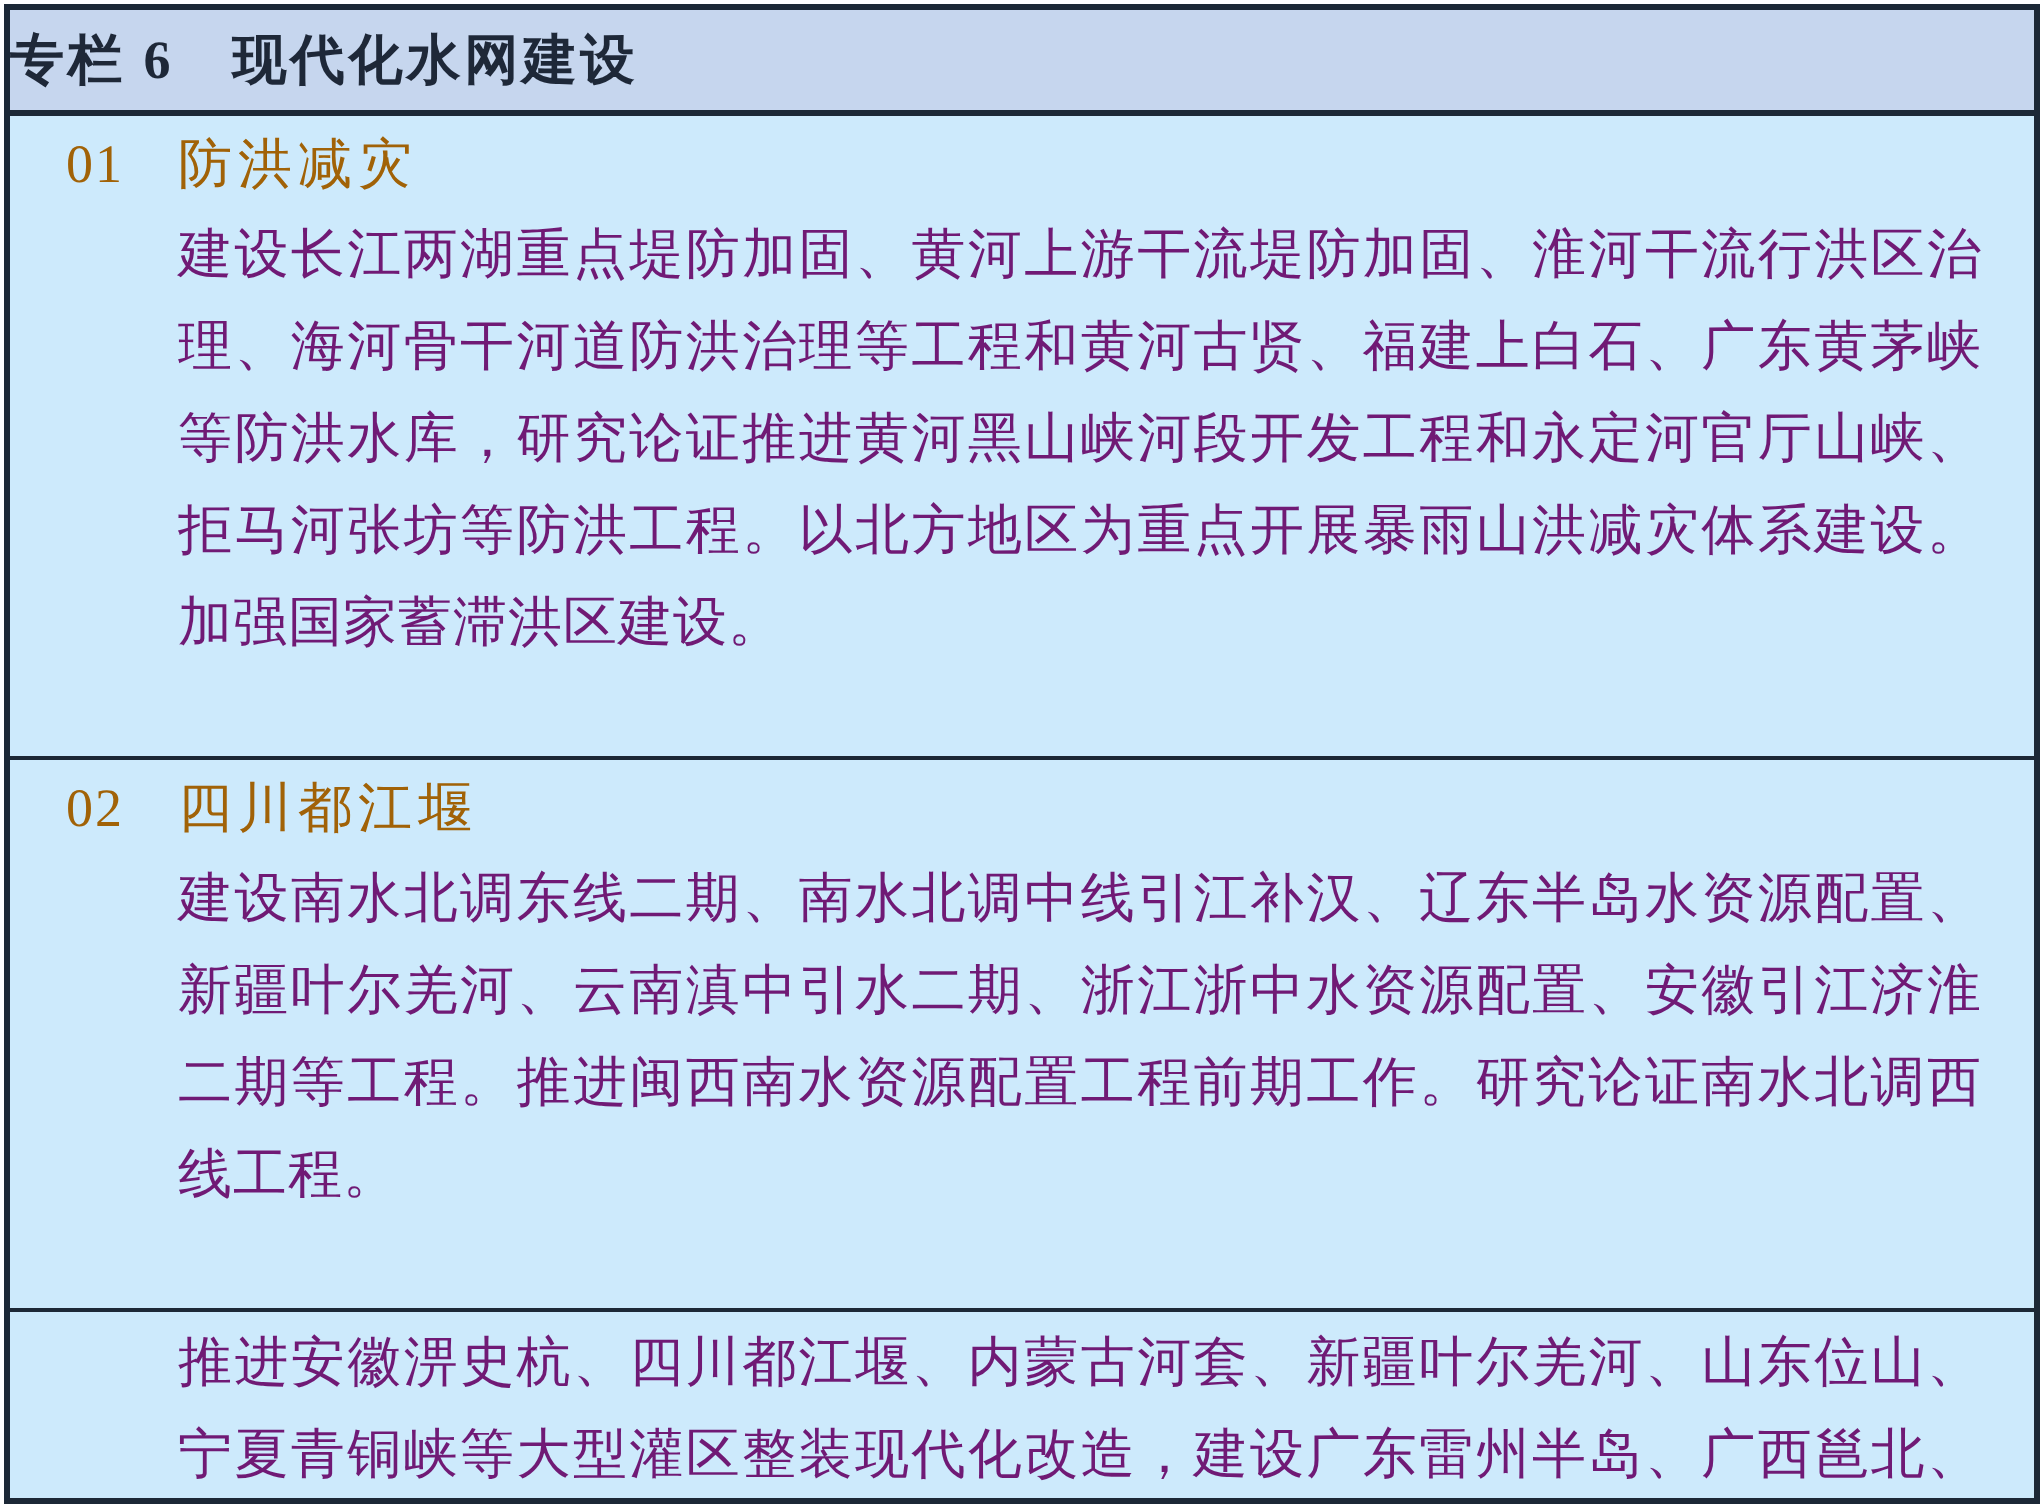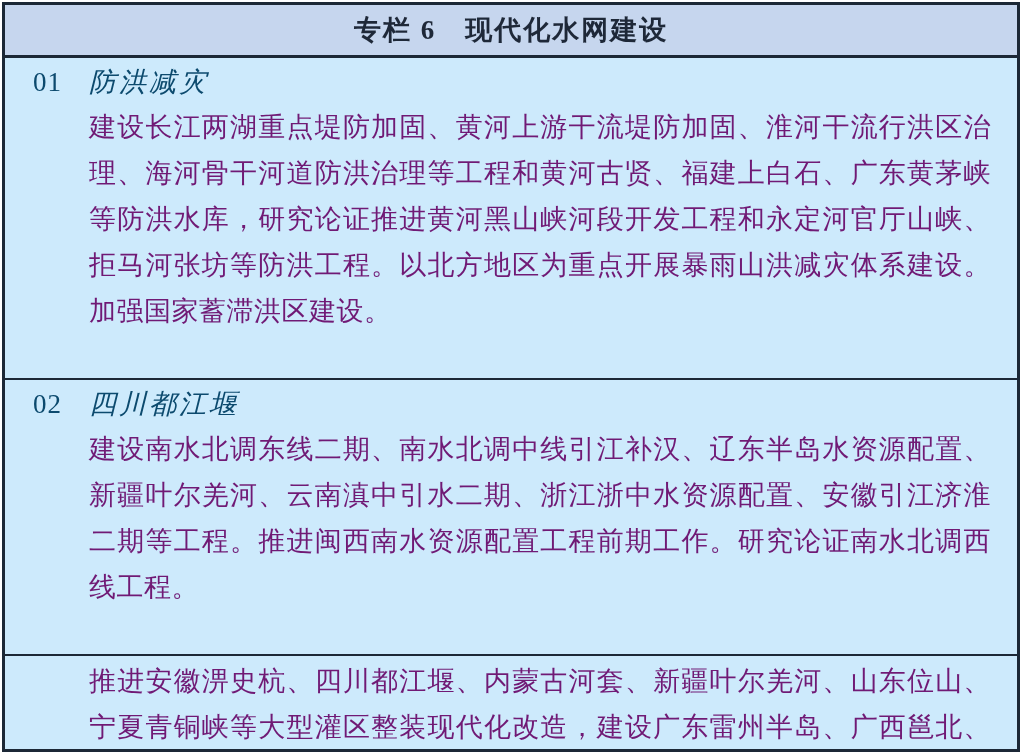--- a/index.html
+++ b/index.html
@@ -18,52 +18,50 @@
     color: #242e3e;
     overflow: hidden;
   }
   .panel-header {
     box-sizing: border-box;
     height: 53px;
     background: #c6d6ee;
     border-bottom: 3px solid #1c2836;
     display: flex;
     align-items: center;
-    justify-content: center;
   }
   .panel-title {
     font-size: 27px;
     font-weight: bold;
     letter-spacing: 2px;
     color: #1e2838;
   }
   .section {
     box-sizing: border-box;
     padding: 2px 26px 4px 28px;
   }
   .section + .section {
     border-top: 2px solid #1c2836;
     margin-top: 40px;
   }
   .sec-head {
     display: flex;
     align-items: baseline;
     line-height: 44px;
     font-size: 27px;
-    color: #0c4a6e;
+    color: #a16207;
   }
   .sec-num {
     width: 56px;
     flex: 0 0 56px;
     font-family: "Liberation Serif", "DejaVu Serif", serif;
     letter-spacing: 1px;
   }
   .sec-title {
     letter-spacing: 3px;
-    font-style: italic;
   }
   .sec-body {
     margin: 0 0 0 56px;
     font-size: 27px;
     line-height: 46px;
     text-align: justify;
     text-justify: inter-character;
     letter-spacing: 0.5px;
     color: #701a75;
   }

